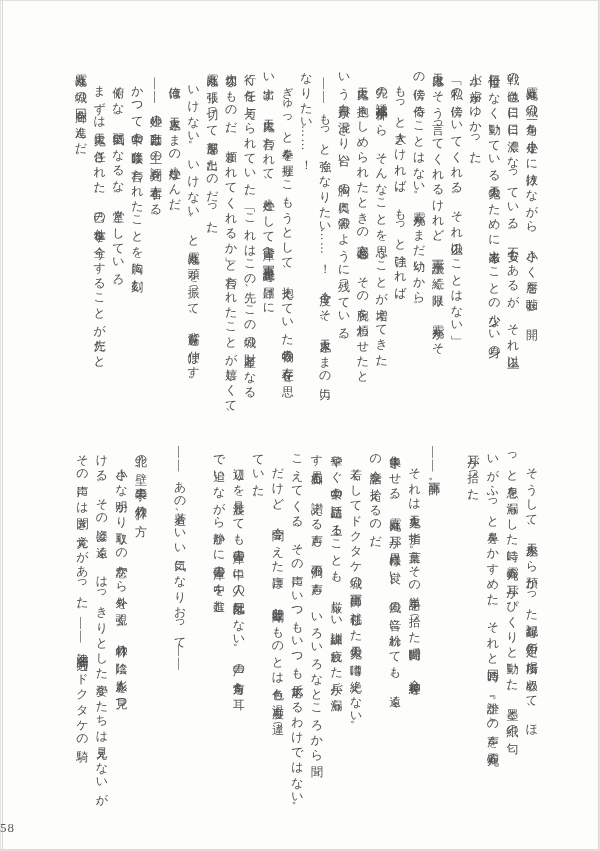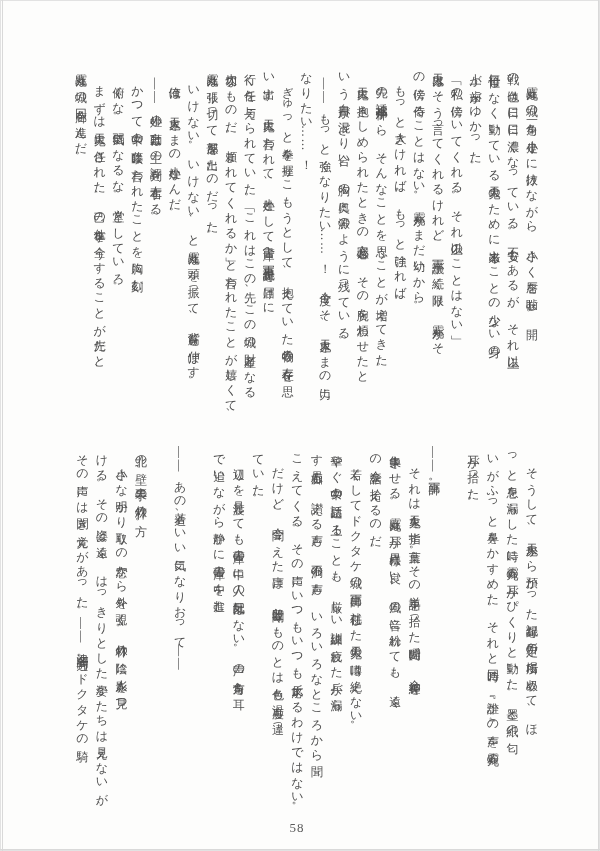--- a/index.html
+++ b/index.html
@@ -28,21 +28,20 @@
     font-weight:400;
     text-rendering:optimizeLegibility;
   }
   .band-top    { top:64px;  height:381px; line-height:18.8px;  }
   .band-bottom { top:446px; height:380px; line-height:19.55px; }
   .tline { white-space:pre; }
 
   .page-number {
     position:absolute;
     left:0; right:6px; bottom:15px;
-    text-align:center;
     font-size:13px;
     letter-spacing:1px;
     color:#5a5a5a;
   }
 </style>
 </head>
 <body>
 
 <div class="page">
   <div class="edge left"></div>

